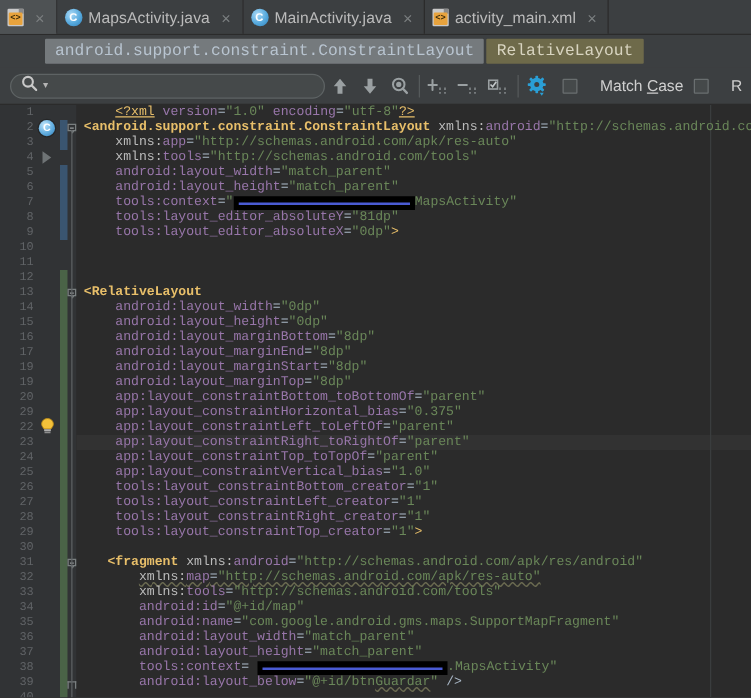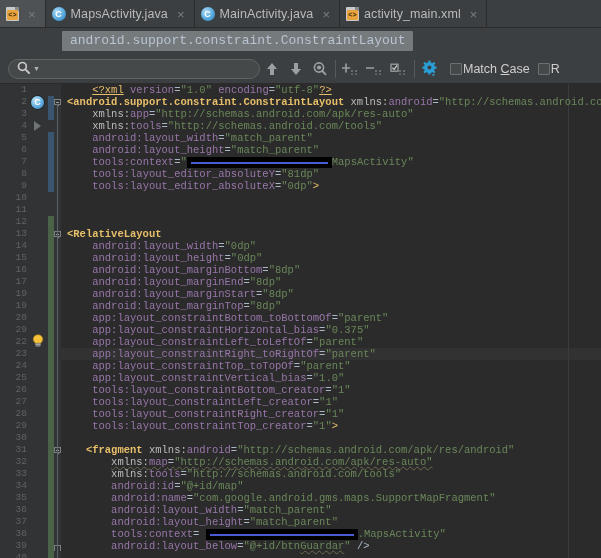--- a/index.html
+++ b/index.html
@@ -63,21 +63,21 @@
     background: radial-gradient(circle at 35% 32%, #a9d8f5 0%, #56a9dd 55%, #2f7fb8 100%);
     color: #ffffff; font-size: 9px; font-weight: bold; line-height: 14px;
     text-align: center; flex: 0 0 auto;
     font-family: "Liberation Sans", sans-serif;
   }
 
   
   .crumbbar {
     height: 26px; background: #3c3f41;
     display: flex; align-items: center;
-    padding-left: 62px; gap: 2px;
+    padding-left: 36px; gap: 2px;
   }
   .crumb {
     font-family: "Liberation Mono", monospace;
     font-size: 13px; padding: 2px 8px 3px;
     color: #b8c4d0; background: #757a7d; border-radius: 1px;
     white-space: nowrap;
   }
   .crumb.sel { background: #6e6a4a; color: #d8d4c0; }
 
   
@@ -98,21 +98,21 @@
     flex: 1; background: transparent; border: 0; outline: 0;
     color: #d0d0d0; font-size: 12px;
     font-family: "Liberation Sans", sans-serif;
   }
   .tbtn {
     width: 24px; height: 24px; display: flex;
     align-items: center; justify-content: center; flex: 0 0 auto;
   }
   .sep { width: 1px; height: 18px; background: #555a5b; margin: 0 3px; flex:0 0 auto; }
   .chk {
-    display: flex; align-items: center; gap: 1px; flex: 0 0 auto;
+    display: flex; align-items: center; gap: 18px; flex: 0 0 auto;
     margin-left: 8px;
   }
   .chkbox {
     width: 12px; height: 12px; background: #45494a;
     border: 1px solid #6a6f70; border-radius: 1px;
   }
   .chklabel { color: #cfcfcf; font-size: 12.5px; white-space: nowrap; }
   .chklabel u { text-decoration: underline; }
 
   
@@ -267,20 +267,21 @@
           <span class="fold"></span>
           <span class="badge">&lt;&gt;</span>
       </span>
       <span class="tlabel">activity_main.xml</span>
       <span class="close">×</span>
     </div>
   </div>
 
   <div class="crumbbar">
     <span class="crumb">android.support.constraint.ConstraintLayout</span>
+    <span class="crumb sel">RelativeLayout</span>
   </div>
 
   <div class="findbar">
 
     <div class="findfield">
       <span class="qglass">
         <svg width="13" height="13" viewBox="0 0 13 13">
           <circle cx="5.4" cy="5.4" r="3.9" fill="none" stroke="#c8c8c8" stroke-width="1.7"></circle>
           <line x1="8.4" y1="8.4" x2="12" y2="12" stroke="#c8c8c8" stroke-width="1.9" stroke-linecap="round"></line>
         </svg>

